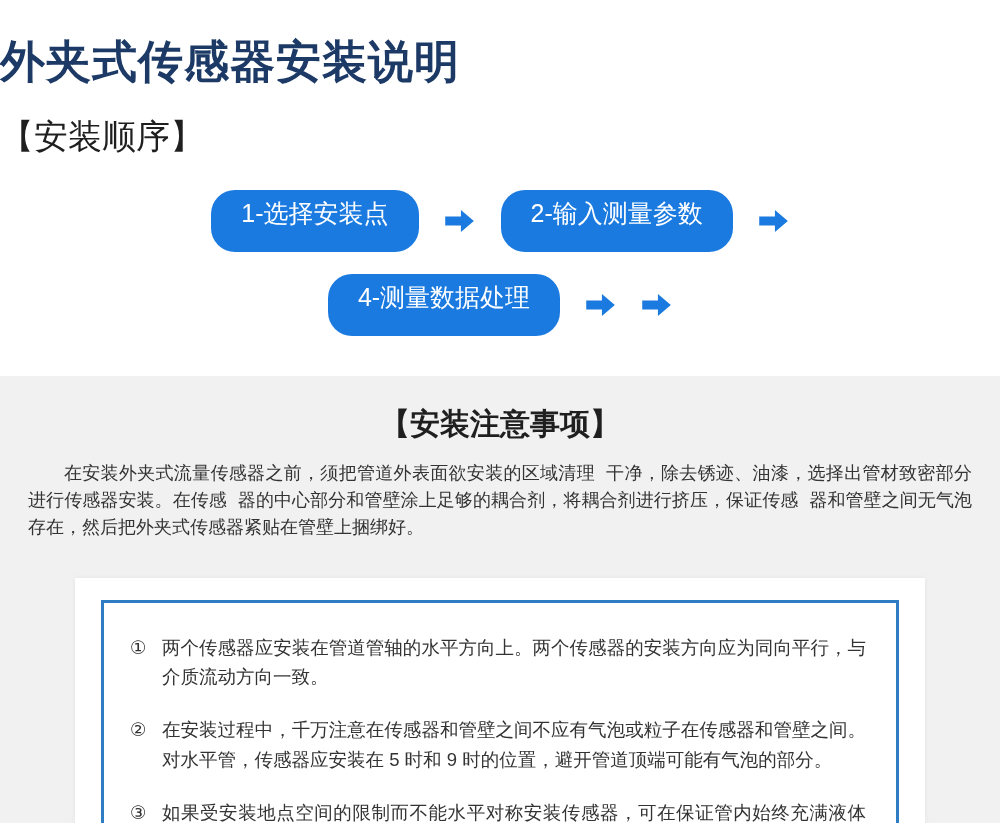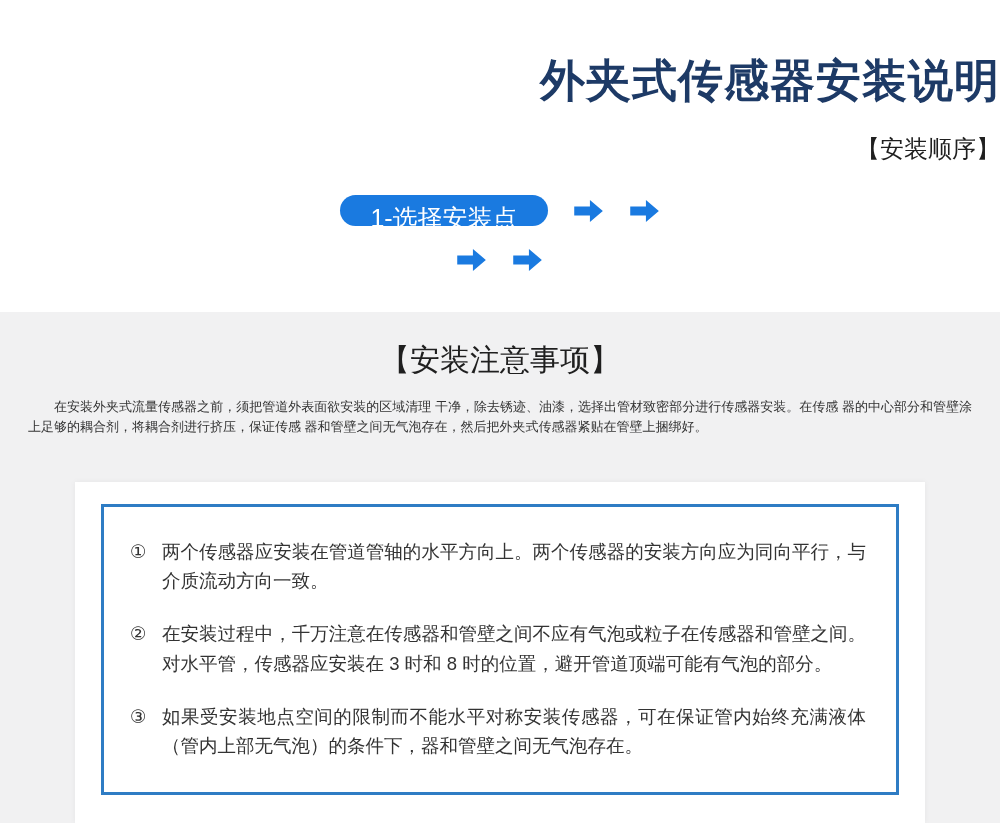--- a/index.html
+++ b/index.html
@@ -4,46 +4,46 @@
 <style>
   * { box-sizing: border-box; margin: 0; padding: 0; }
   html, body { width: 1000px; height: 823px; }
   body {
     font-family: "Liberation Sans", "DejaVu Sans", sans-serif;
     background: #ffffff;
     display: flex;
     flex-direction: column;
     overflow: hidden;
   }
-  .top { padding-top: 51px; text-align: right; }
+  .top { padding-top: 32px; text-align: left; }
   .page-title {
     font-size: 45px;
     font-weight: 700;
     color: var(--title_navy, #1d3a66);
     letter-spacing: 1px;
   }
   .seq-heading {
-    font-size: 24px;
+    font-size: 34px;
     color: var(--heading_dark, #1f1f1f);
     margin-top: 22px;
     font-weight: 500;
   }
   .steps { margin-top: 30px; }
   .steps-row {
     display: flex;
     justify-content: center;
     align-items: center;
     gap: 26px;
     margin-bottom: 22px;
   }
   .pill {
     background: var(--accent_blue, #1a7ae0);
     color: #ffffff;
     font-size: 25px;
-    height: 31px;
+    height: 62px;
     line-height: 47px;
     padding: 0 30px;
     border-radius: 24px;
     white-space: nowrap;
     text-align: center;
   }
   .arrow { display: flex; align-items: center; }
   .arrow svg path { fill: var(--accent_blue, #1a7ae0); }
   .notes-section {
     background: var(--section_bg, #f1f1f2);
@@ -51,29 +51,30 @@
     margin-top: 18px;
     padding-top: 28px;
     display: flex;
     flex-direction: column;
     min-height: 0;
   }
   .notes-heading {
     font-size: 30px;
     color: var(--heading_dark, #1f1f1f);
     text-align: center;
-    font-weight: 400;
+    font-weight: 700;
   }
   .intro {
-    margin: 16px 28px 16px;
-    font-size: 13px;
+    margin: 16px 28px 6px;
+    font-size: 18px;
     line-height: 1.5;
     color: var(--text_dark, #333333);
     text-indent: 2em;
     text-align: justify;
+    font-family: Liberation Mono, monospace;
   }
   .notes-card {
     background: var(--card_bg, #ffffff);
     width: 850px;
     margin: 30px auto 0;
     flex: 1;
     padding: 22px 26px;
     box-shadow: 0 0 6px rgba(0,0,0,0.05);
   }
   .notes-box {
@@ -100,27 +101,29 @@
 </div>
 
 <div class="steps">
   <div class="steps-row">
     <div class="pill">1-选择安装点</div>
     <span class="arrow">
       <svg width="30" height="24" viewBox="0 0 32 26">
           <path d="M0 8 H17 V1 L31 13 L17 25 V18 H0 Z"></path>
         </svg>
     </span>
+    <div class="pill">2-输入测量参数</div>
     <span class="arrow">
       <svg width="30" height="24" viewBox="0 0 32 26">
           <path d="M0 8 H17 V1 L31 13 L17 25 V18 H0 Z"></path>
         </svg>
     </span>
   </div>
   <div class="steps-row">
+    <div class="pill">4-测量数据处理</div>
     <span class="arrow">
       <svg width="30" height="24" viewBox="0 0 32 26">
           <path d="M0 8 H17 V1 L31 13 L17 25 V18 H0 Z"></path>
         </svg>
     </span>
     <span class="arrow">
       <svg width="30" height="24" viewBox="0 0 32 26">
           <path d="M0 8 H17 V1 L31 13 L17 25 V18 H0 Z"></path>
         </svg>
     </span>
@@ -131,21 +134,21 @@
   <div class="notes-heading">【安装注意事项】</div>
   <p class="intro">在安装外夹式流量传感器之前，须把管道外表面欲安装的区域清理 干净，除去锈迹、油漆，选择出管材致密部分进行传感器安装。在传感 器的中心部分和管壁涂上足够的耦合剂，将耦合剂进行挤压，保证传感 器和管壁之间无气泡存在，然后把外夹式传感器紧贴在管壁上捆绑好。</p>
   <div class="notes-card">
     <div class="notes-box">
       <div class="note-item">
         <span class="note-num">①</span>
         <span class="note-text">两个传感器应安装在管道管轴的水平方向上。两个传感器的安装方向应为同向平行，与介质流动方向一致。</span>
       </div>
       <div class="note-item">
         <span class="note-num">②</span>
-        <span class="note-text">在安装过程中，千万注意在传感器和管壁之间不应有气泡或粒子在传感器和管壁之间。对水平管，传感器应安装在 3 时和 8 时的位置，避开管道顶端可能有气泡的部分。</span>
+        <span class="note-text">在安装过程中，千万注意在传感器和管壁之间不应有气泡或粒子在传感器和管壁之间。对水平管，传感器应安装在 5 时和 9 时的位置，避开管道顶端可能有气泡的部分。</span>
       </div>
       <div class="note-item">
         <span class="note-num">③</span>
         <span class="note-text">如果受安装地点空间的限制而不能水平对称安装传感器，可在保证管内始终充满液体（管内上部无气泡）的条件下，器和管壁之间无气泡存在。</span>
       </div>
     </div>
   </div>
 </div>
 
 </body></html>

